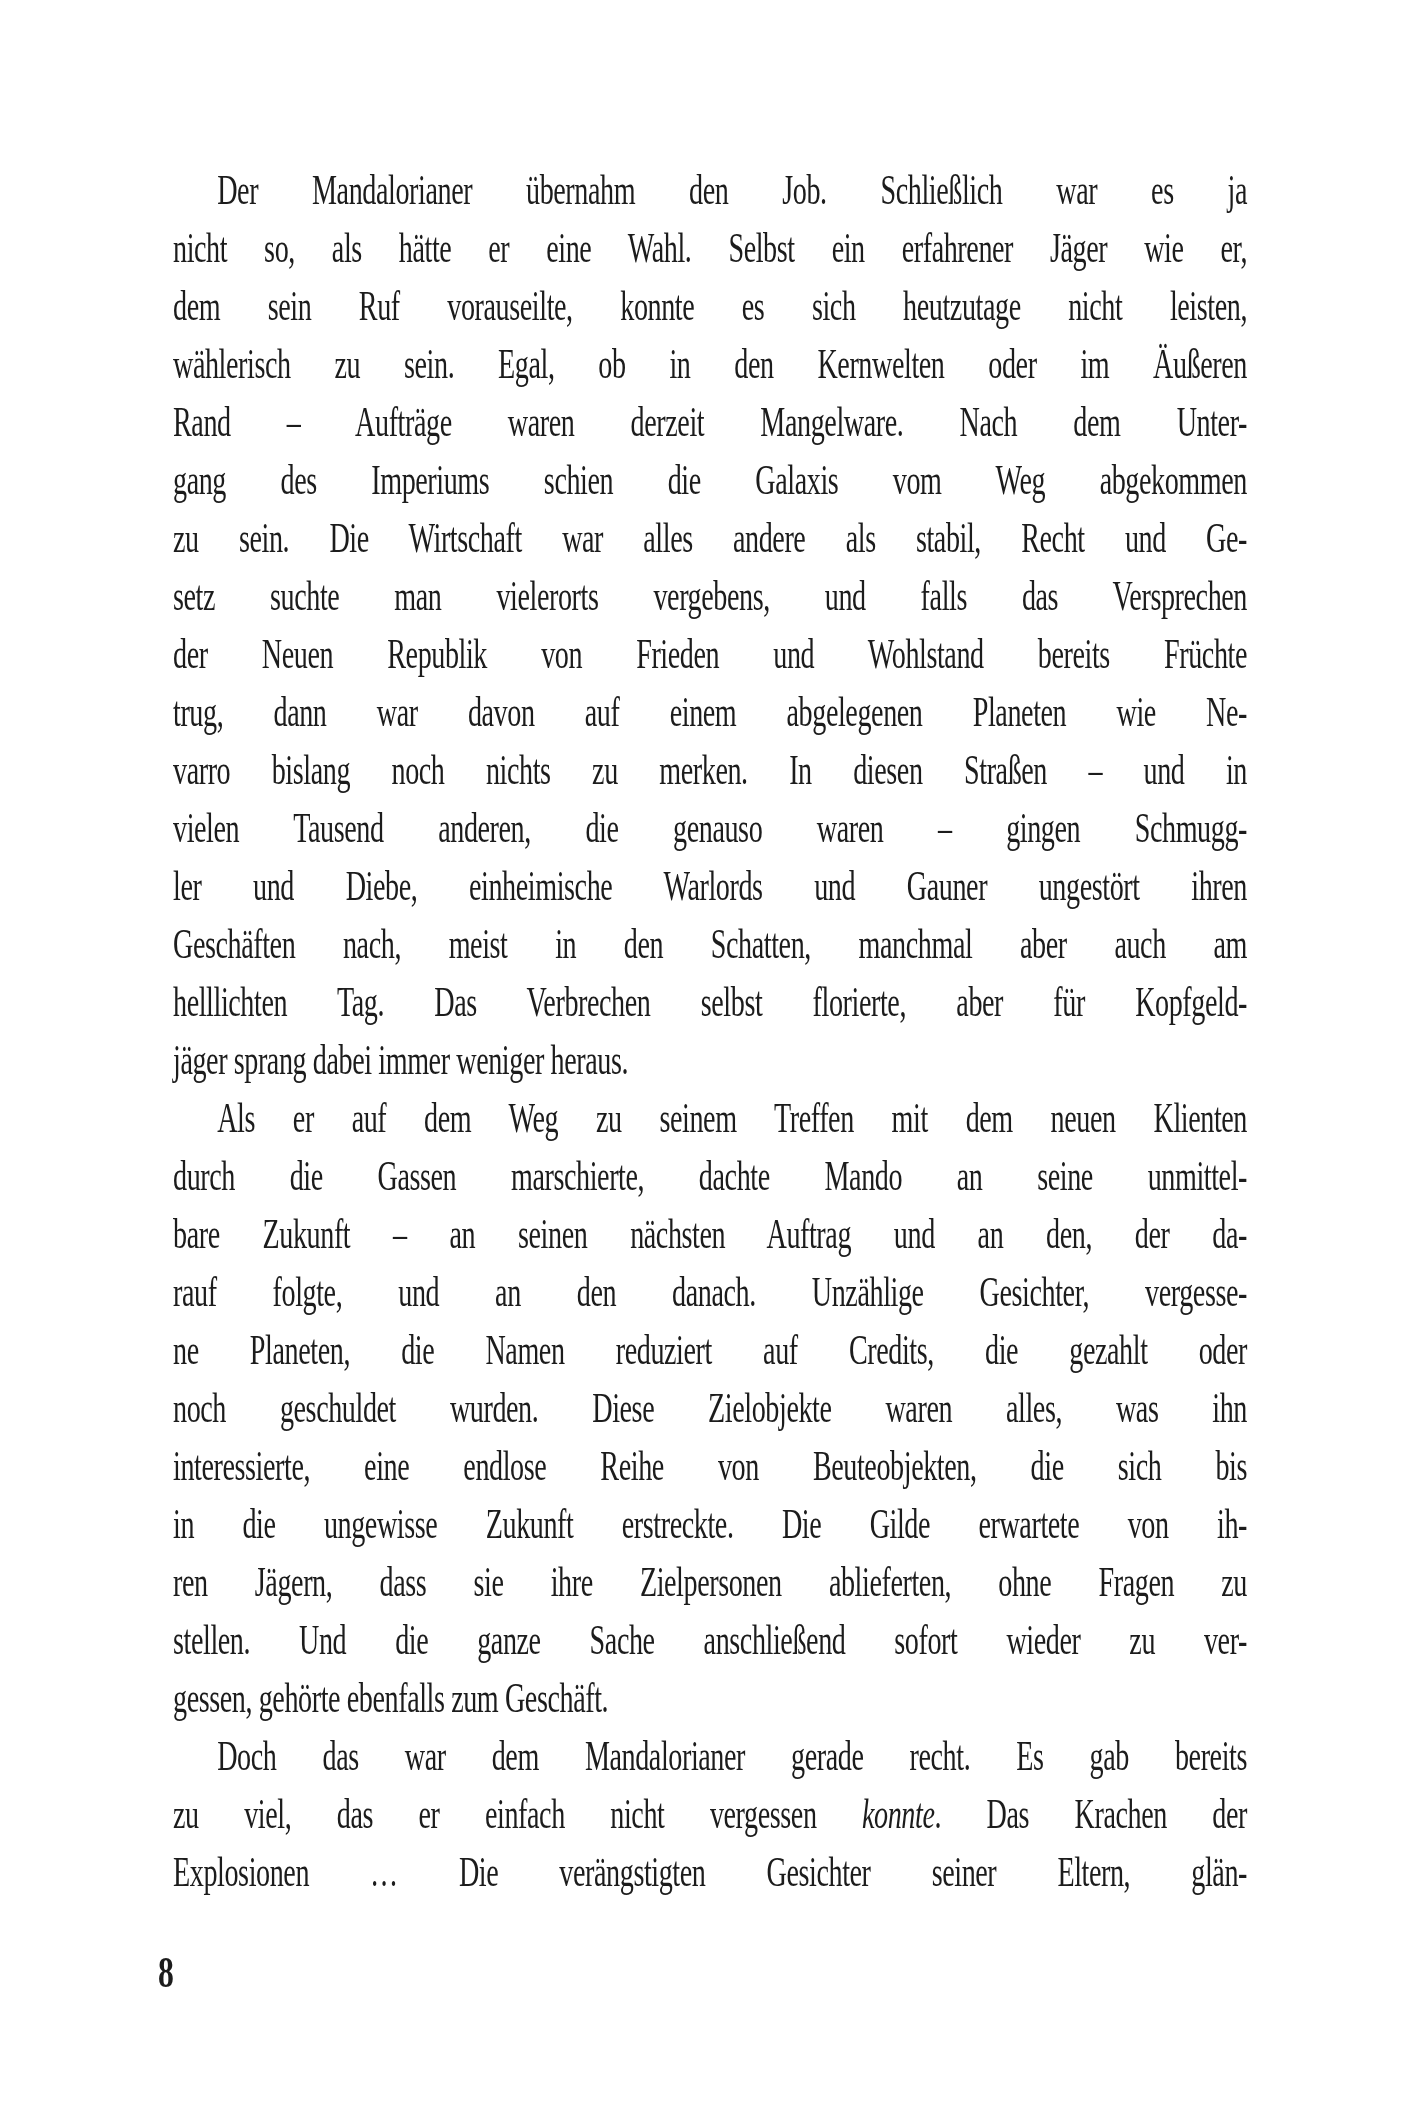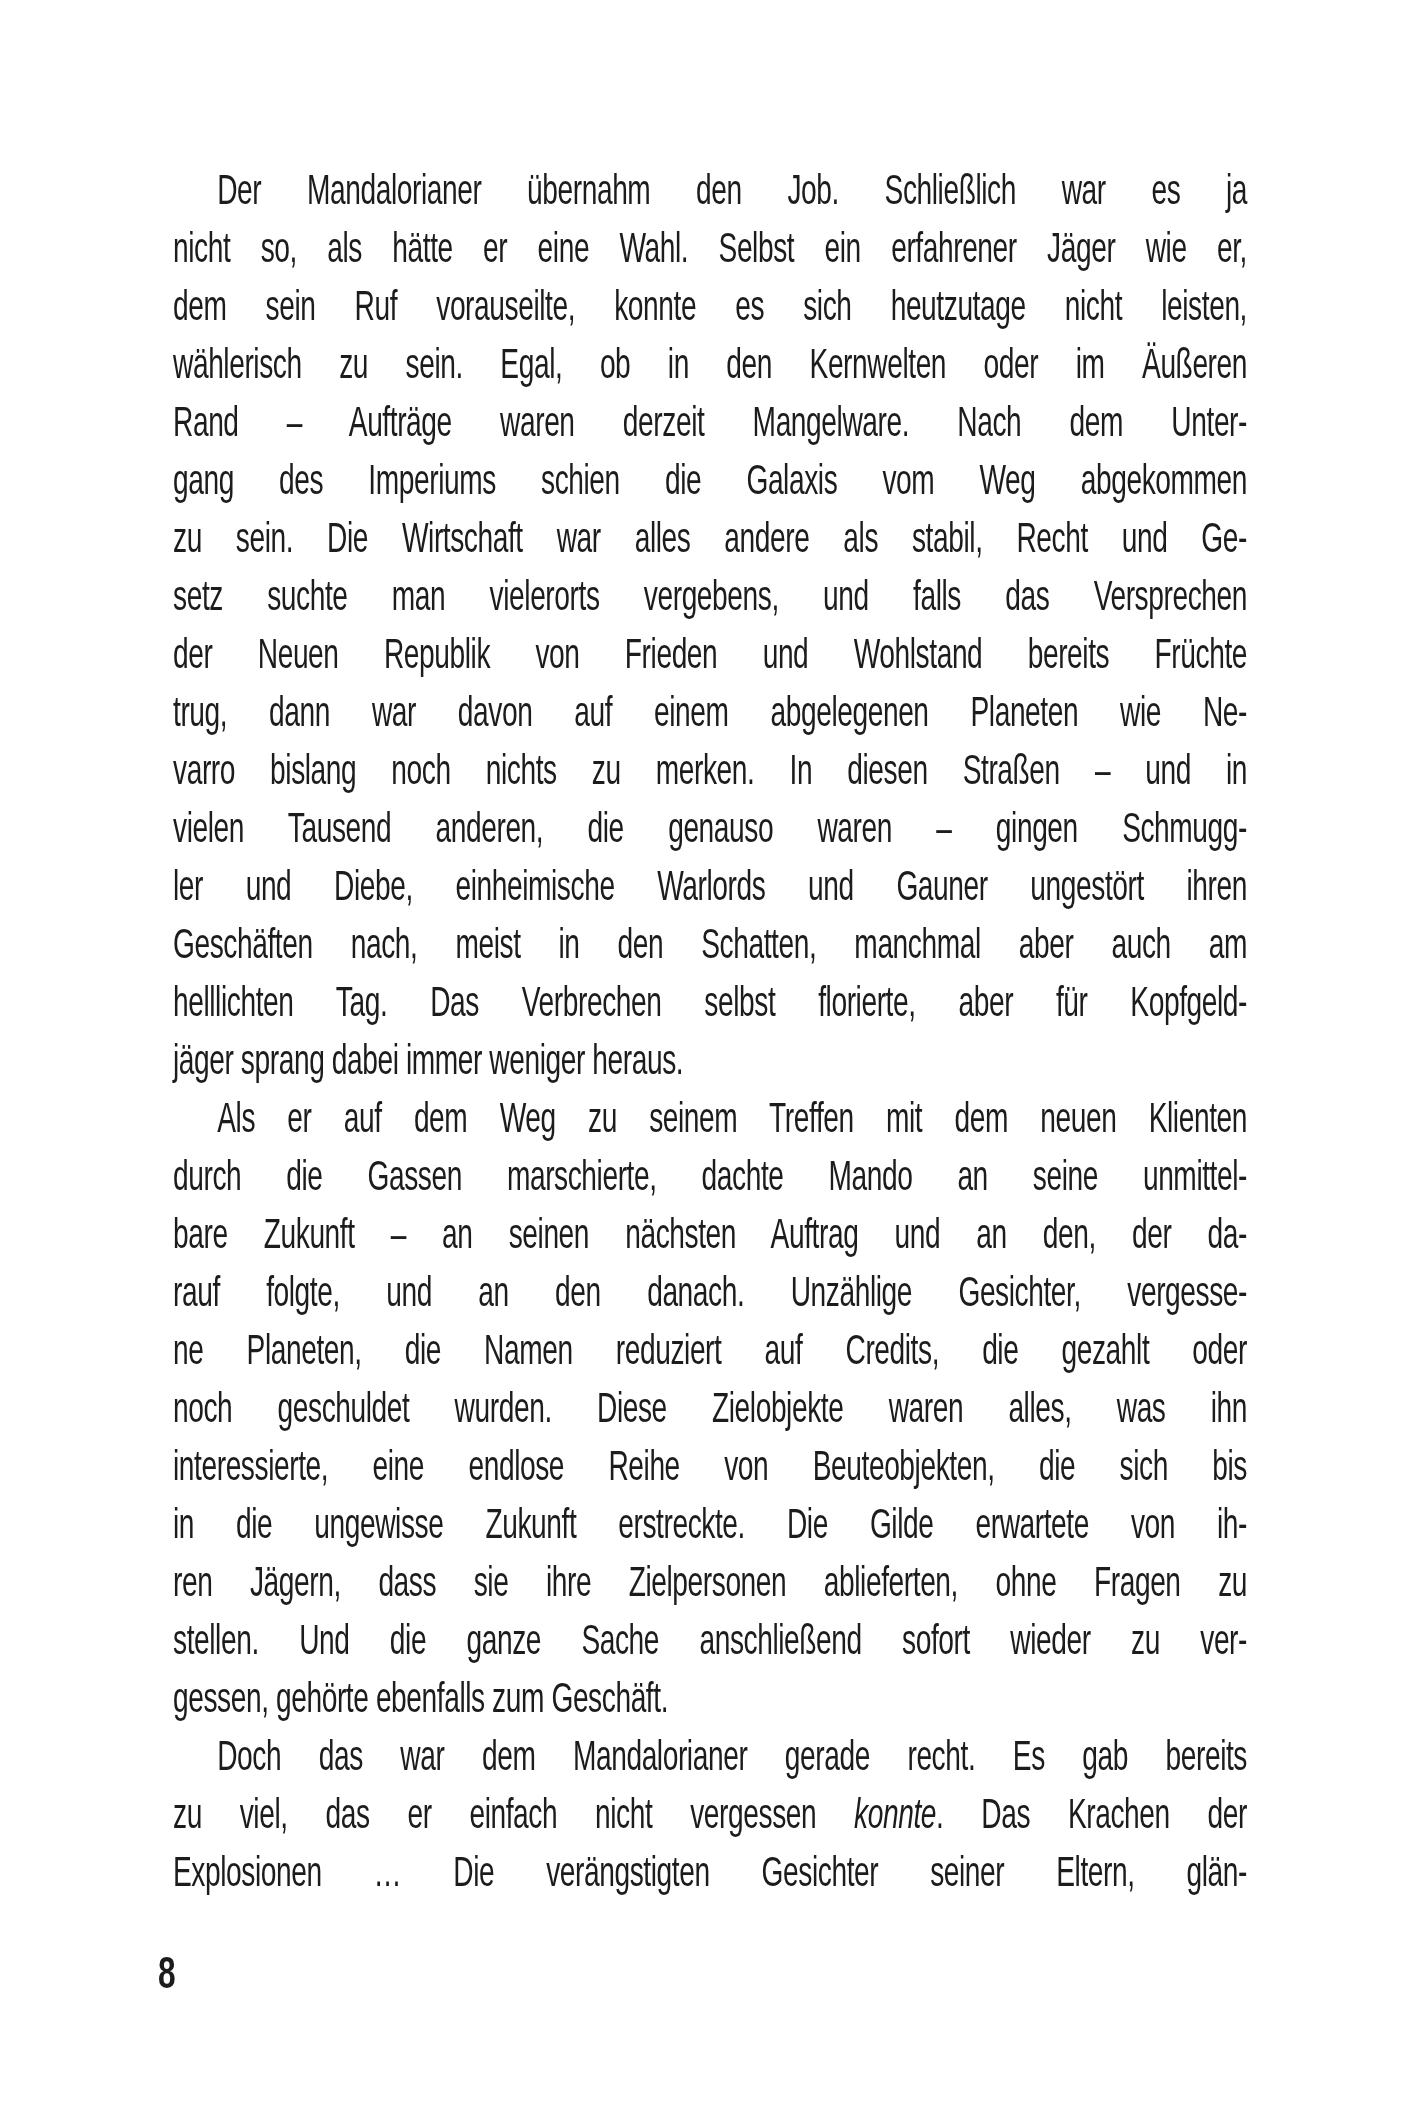--- a/index.html
+++ b/index.html
@@ -6,21 +6,21 @@
     margin: 0;
     padding: 0;
     background: #ffffff;
     overflow: hidden;
   }
   .book-page {
     position: relative;
     width: 1147px;
     height: 2105px;
     background: #ffffff;
-    font-family: Liberation Sans, sans-serif;
+    font-family: Liberation Serif, serif;
     color: #1c1c1c;
   }
   .text-block {
     position: absolute;
     left: 173px;
     top: 161px;
   }
   .line {
     width: 1603px;               
     transform: scaleX(0.67);

